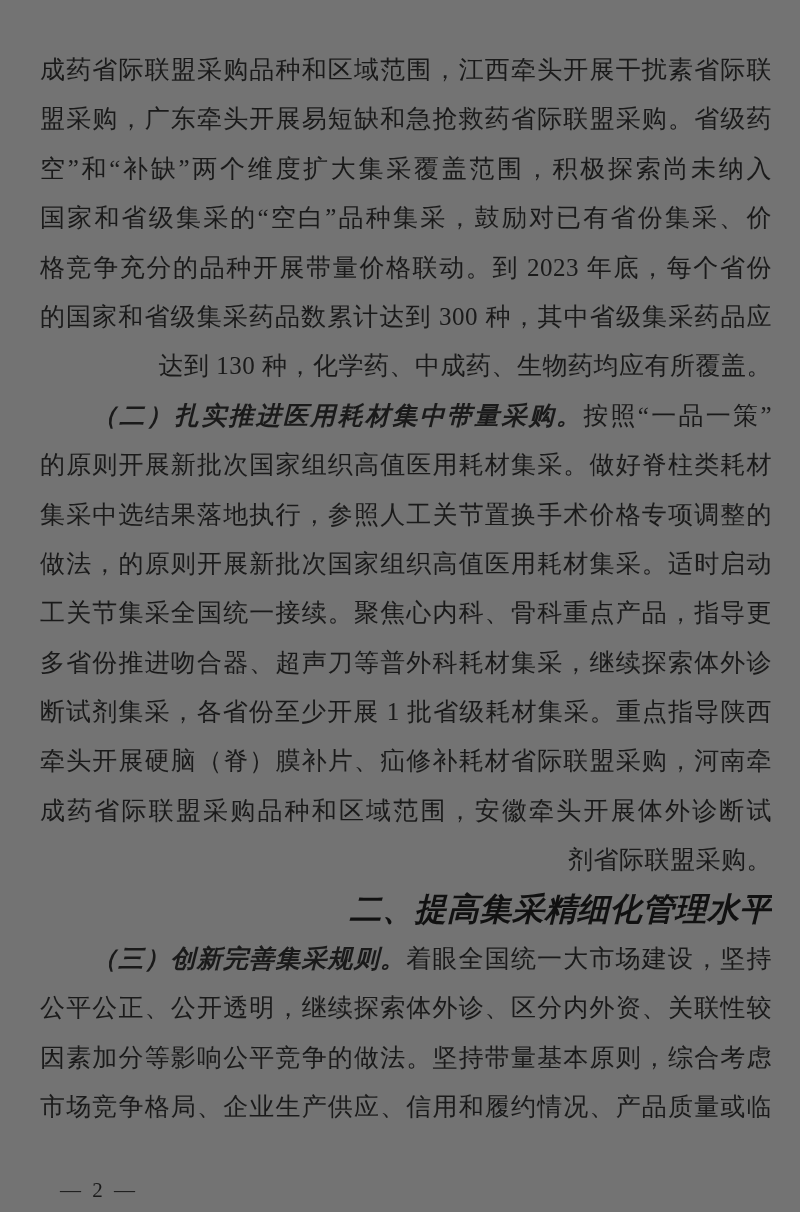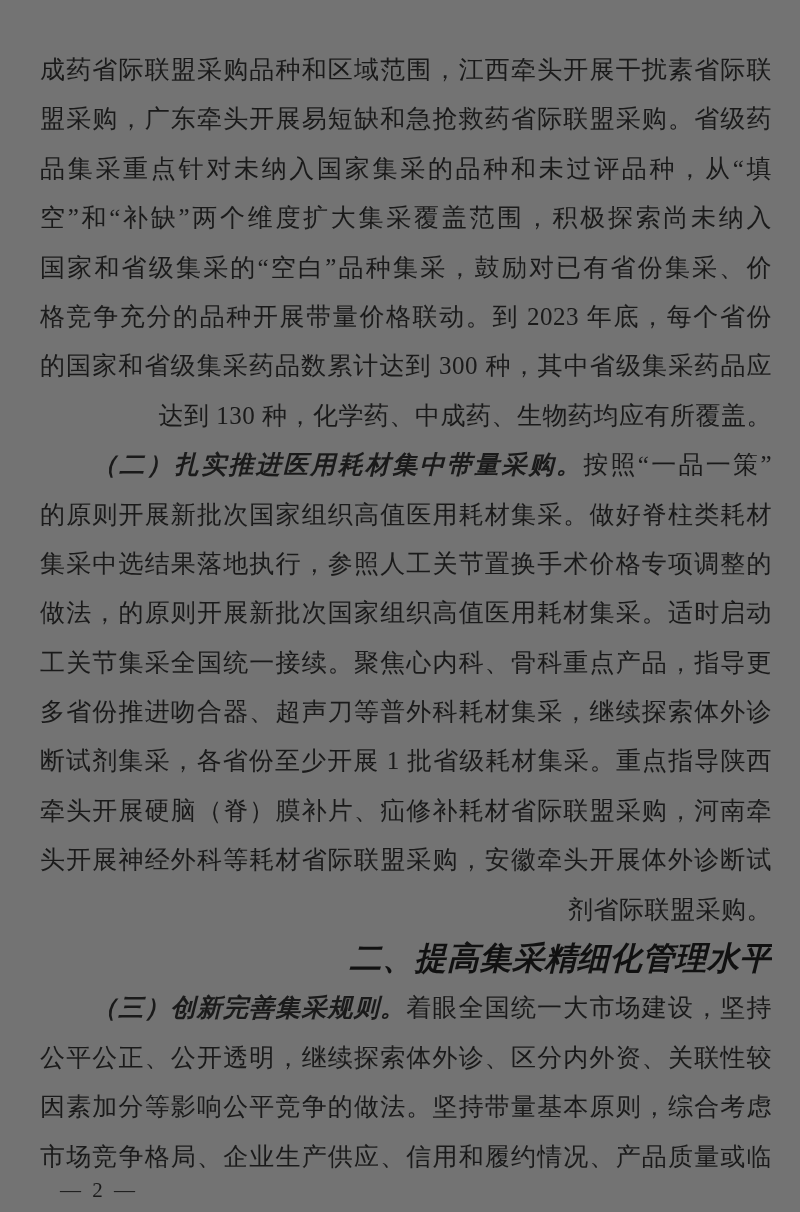--- a/index.html
+++ b/index.html
@@ -53,35 +53,34 @@
     font-family: "Liberation Serif", "DejaVu Serif", serif;
   }
 </style>
 </head>
 <body>
 
 <div class="page">
   <div class="content">
       <div class="line just"><span>成药省际联盟采购品种和区域范围，江西牵头开展干扰素省际联</span></div>
       <div class="line just"><span>盟采购，广东牵头开展易短缺和急抢救药省际联盟采购。省级药</span></div>
-      <div class="line just"><span>品集采重点针对未纳入国家集采的品种和未过评品种，从“填</span></div>
       <div class="line just"><span>空”和“补缺”两个维度扩大集采覆盖范围，积极探索尚未纳入</span></div>
       <div class="line just"><span>国家和省级集采的“空白”品种集采，鼓励对已有省份集采、价</span></div>
       <div class="line just"><span>格竞争充分的品种开展带量价格联动。到 2023 年底，每个省份</span></div>
       <div class="line just"><span>的国家和省级集采药品数累计达到 300 种，其中省级集采药品应</span></div>
       <div class="line left"><span>达到 130 种，化学药、中成药、生物药均应有所覆盖。</span></div>
       <div class="line just ind"><span class="seg-bold">（二）扎实推进医用耗材集中带量采购。</span><span>按照“一品一策”</span></div>
       <div class="line just"><span>的原则开展新批次国家组织高值医用耗材集采。做好脊柱类耗材</span></div>
       <div class="line just"><span>集采中选结果落地执行，参照人工关节置换手术价格专项调整的</span></div>
       <div class="line just"><span>做法，的原则开展新批次国家组织高值医用耗材集采。适时启动人</span></div>
       <div class="line just"><span>工关节集采全国统一接续。聚焦心内科、骨科重点产品，指导更</span></div>
       <div class="line just"><span>多省份推进吻合器、超声刀等普外科耗材集采，继续探索体外诊</span></div>
       <div class="line just"><span>断试剂集采，各省份至少开展 1 批省级耗材集采。重点指导陕西</span></div>
       <div class="line just"><span>牵头开展硬脑（脊）膜补片、疝修补耗材省际联盟采购，河南牵</span></div>
-      <div class="line just"><span>头开展神经外科等耗材省际联盟采购，安徽牵头开展体外诊断试</span></div>
+      <div class="line just"><span>成药省际联盟采购品种和区域范围，安徽牵头开展体外诊断试</span></div>
       <div class="line left"><span>剂省际联盟采购。</span></div>
       <div class="line left ind head"><span class="seg-bold">二、提高集采精细化管理水平</span></div>
       <div class="line just ind"><span class="seg-bold">（三）创新完善集采规则。</span><span>着眼全国统一大市场建设，坚持</span></div>
       <div class="line just"><span>公平公正、公开透明，继续探索体外诊、区分内外资、关联性较小</span></div>
       <div class="line just"><span>因素加分等影响公平竞争的做法。坚持带量基本原则，综合考虑</span></div>
       <div class="line just"><span>市场竞争格局、企业生产供应、信用和履约情况、产品质量或临</span></div>
     </div>
   <div class="footer">— 2 —</div>
 </div>
 

